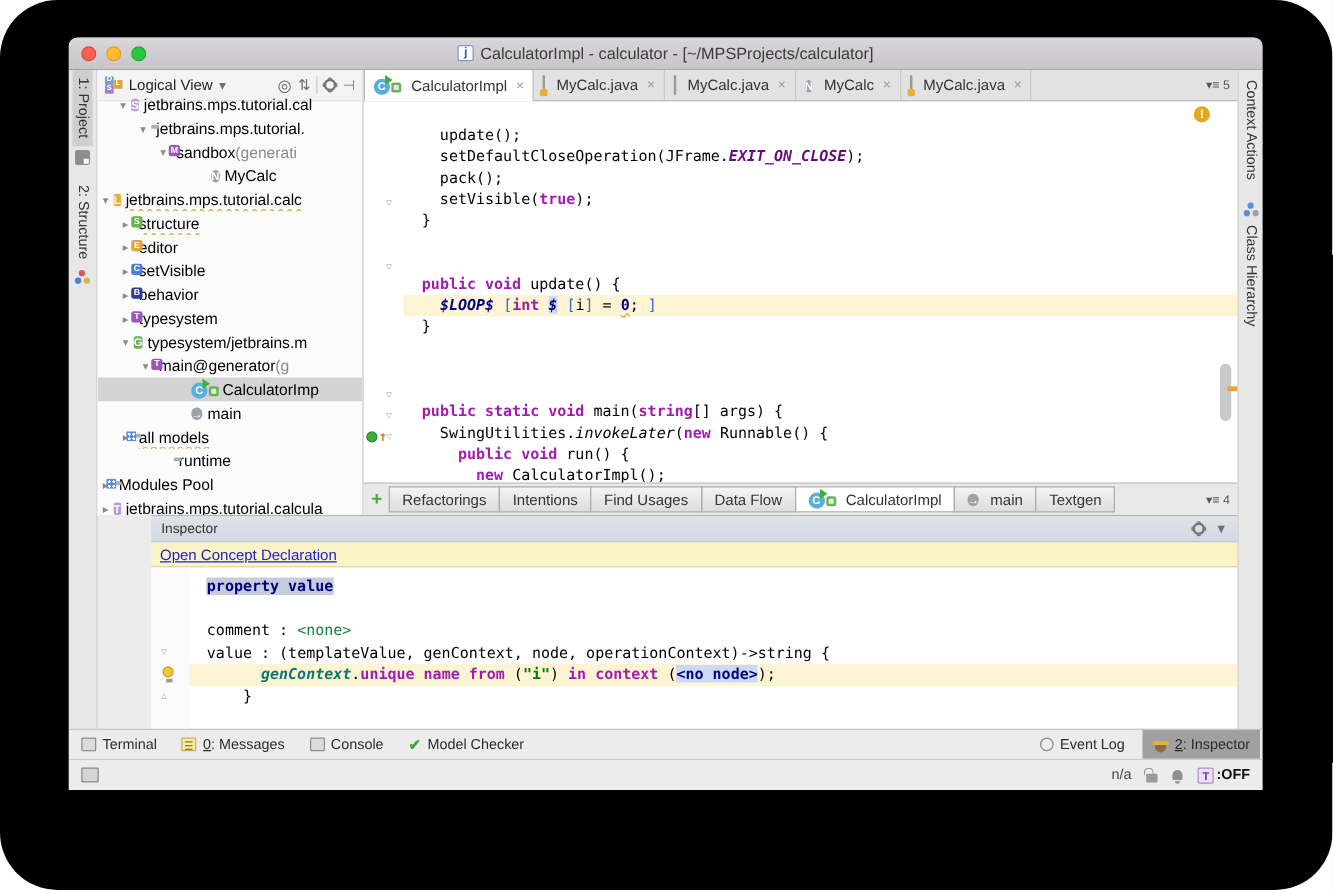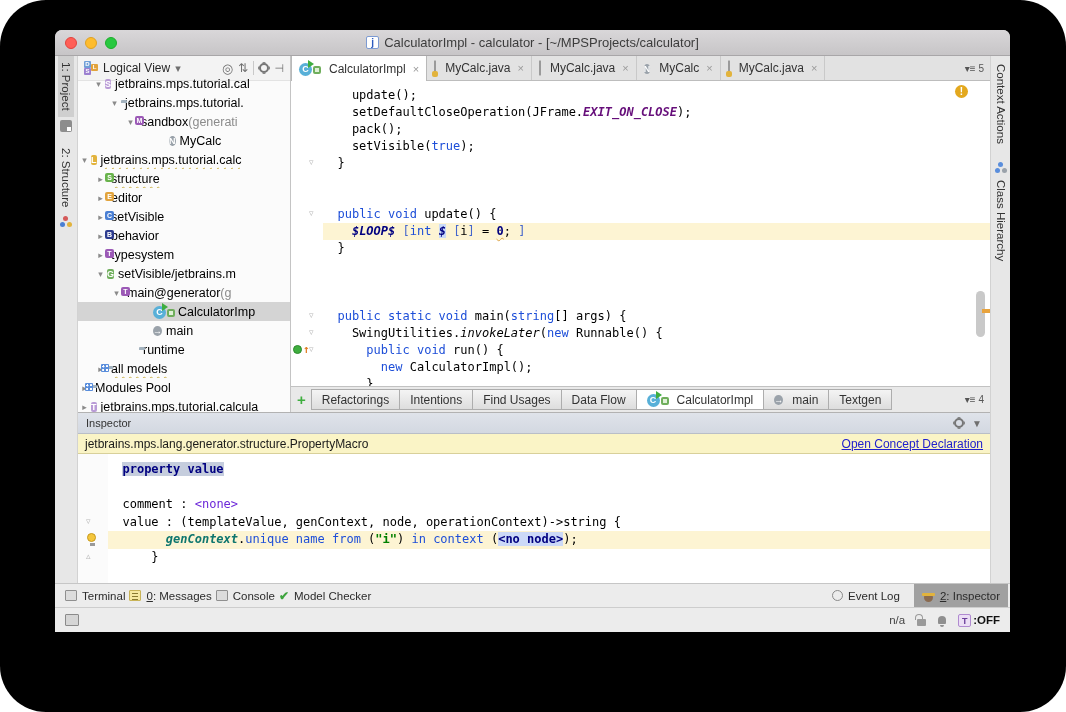--- a/index.html
+++ b/index.html
@@ -69,60 +69,60 @@
   .tabbar { height:25px; flex:none; background:#e2e2e2; border-bottom:1px solid #bdbdbd; display:flex; align-items:stretch; font-size:12px; color:#333; }
   .etab { display:flex; align-items:center; gap:5px; padding:0 7px; border-right:1px solid #c9c9c9; }
   .etab.active { background:#fff; margin-bottom:-1px; border-right:1px solid #b9b9b9; border-left:1px solid #b9b9b9; }
   .etab .x { color:#9a9a9a; font-size:11px; margin-left:2px; }
   .tab-overflow { margin-left:auto; align-self:center; padding-right:6px; color:#555; font-size:10px; white-space:nowrap; }
   .code-area { flex:1; min-height:0; position:relative; display:flex; overflow:hidden; }
   .gutter { width:32px; flex:none; position:relative; }
   .gmark { position:absolute; left:18px; color:#b9b9b9; font-size:9px; line-height:9px; }
   .override { position:absolute; left:2px; width:9px; height:9px; border-radius:50%; background:#3fae3f; border:1px solid #2c8a2c;}
   .override::after { content:"\2191"; position:absolute; left:9px; top:-3px; color:#e07a1f; font:bold 11px "DejaVu Sans Mono",monospace; }
-  .code { flex:1; padding-top:6px; font:12px/17px "DejaVu Sans Mono",monospace; white-space:pre; position:relative; }
+  .code { flex:1; padding-top:19px; font:12px/17px "DejaVu Sans Mono",monospace; white-space:pre; position:relative; }
   .cline { height:17px; }
   .cline.hl { background:#fdf4d3; }
-  .t-p{color:#000}.t-k{color:#1d4ed8;font-weight:normal}
+  .t-p{color:#000}.t-k{color:#a21caf;font-weight:bold}
   .t-m{color:#000080;font-weight:bold;font-style:italic}
   .t-msel{color:#000080;font-weight:bold;font-style:italic;background:#c9daf8}
   .t-sf{color:#660e7a;font-weight:bold;font-style:italic}
   .t-it{font-style:italic}
   .t-gi{color:#0f766e;font-weight:bold;font-style:italic}
   .t-b{font-weight:normal}
-  .t-gray{color:#6d28d9}
+  .t-gray{color:#15803d}
   .t-str{color:#008000;font-weight:bold}
   .t-num{color:#000080;font-weight:bold;text-decoration:underline wavy #dca448;text-underline-offset:2px;text-decoration-thickness:1px}
   .t-br{color:#4466cc}
   .t-nodesel{background:#ccd9f7;color:#000080;font-weight:bold}
   .t-propsel{background:#c5cddd;color:#000080;font-weight:bold}
   .warn-badge { position:absolute; top:4px; right:22px; width:13px; height:13px; border-radius:50%; background:#e3a81e; color:#fff; font:bold 10px/13px "Liberation Sans"; text-align:center; }
   .vscroll { position:absolute; right:5px; top:210px; width:9px; height:46px; background:#c9c9c9; border-radius:5px; }
   .stripe-mark { position:absolute; right:0; top:228px; width:8px; height:4px; background:#e8a33d; }
   
   .btabbar { height:26px; flex:none; background:#e9e9e9; border-top:1px solid #c2c2c2; display:flex; align-items:center; padding:0 4px; font-size:12px; color:#333; }
   .plus { color:#3fae3f; font-weight:bold; font-size:15px; margin:0 6px 0 2px; }
   .btab { display:flex; align-items:center; gap:5px; height:21px; padding:0 10px; border:1px solid #adadad; margin-left:-1px; background:linear-gradient(#f4f4f4,#dddddd); }
   .btab.active { background:#fff; }
   .btab-overflow { margin-left:auto; color:#555; font-size:10px; padding-right:2px; white-space:nowrap; }
   
-  .inspector { flex:1; min-height:0; display:flex; flex-direction:column; border-top:1px solid #b2b2b2; }
+  .inspector { flex:1; min-height:0; display:flex; flex-direction:column; border-top:1px solid #b2b2b2;margin-left:43px; }
   .insp-header { height:21px; flex:none; background:linear-gradient(#dfe3ea,#d3d8e1); border-bottom:1px solid #b9bec7; display:flex; align-items:center; padding:0 8px; font-size:11px; color:#333; }
   .insp-hicons { margin-left:auto; display:flex; align-items:center; gap:8px; color:#6f6f6f; font-size:10px; }
   .banner { height:20px; flex:none; background:#faf4c6; border-bottom:1px solid #d8d09a; display:flex; align-items:center; justify-content:space-between; padding:0 7px; font-size:12px; color:#1a1a1a; }
   .banner a { color:#2121cc; text-decoration:underline; font-size:12px; }
   .insp-body { flex:1; min-height:0; background:#fff; display:flex; overflow:hidden; }
   .insp-gutter { width:30px; flex:none; position:relative; background:#fbfbfb; }
   .bulb { position:absolute; left:9px; width:9px; height:9px; border-radius:50%; background:#f4c63c; border:1px solid #c79a1e; }
   .bulb::after { content:""; position:absolute; left:2px; top:9px; width:5px; height:3px; background:#9a9a9a; }
   .insp-code { flex:1; padding-top:7px; font:12px/17.5px "DejaVu Sans Mono",monospace; white-space:pre; }
   .iline { height:17.5px; }
   .iline.hl { background:#fdf4d3; }
   
-  .toolbar { height:24px; flex:none; background:#ececec; border-top:1px solid #c6c6c6; display:flex; align-items:center; gap:4px; padding:0 10px; font-size:11.5px; color:#2b2b2b; }
+  .toolbar { height:24px; flex:none; background:#ececec; border-top:1px solid #c6c6c6; display:flex; align-items:center; gap:20px; padding:0 10px; font-size:11.5px; color:#2b2b2b; }
   .tb-item { display:flex; align-items:center; gap:5px; white-space:nowrap; }
   .tb-item.sel { background:#a0a0a0; height:24px; padding:0 8px; margin:0 -8px 0 0; }
   .tb-right { margin-left:auto; display:flex; gap:14px; align-items:center; }
   .sqic { width:12px; height:11px; background:#dcdcdc; border:1px solid #8f8f8f; border-radius:1px; position:relative;}
   .sqic.msg { background:#f7e9a0; border-color:#c9b458; }
   .sqic.msg::after{ content:""; position:absolute; left:2px; right:2px; top:2px; height:1px; background:#8a7a30; box-shadow:0 3px 0 #8a7a30, 0 6px 0 #8a7a30; }
   .check { color:#3da33d; font-weight:bold; font-size:12px; }
   .balloon { width:11px; height:11px; border:1.5px solid #8a8a8a; border-radius:50%; }
   .detective { width:13px; height:12px; position:relative; }
   .detective::before { content:""; position:absolute; left:2px; top:3px; width:9px; height:9px; background:#8a6a4f; border-radius:50%; }
@@ -235,21 +235,21 @@
                   <span class="tlab">behavior</span>
                 </div>
                 <div class="trow" style="padding-left: 16px;">
                   <span class="texp">▸</span>
                   <span class="ic"><span class="folder"><span class="badge" style="background: rgb(155, 89, 182);">T</span></span></span>
                   <span class="tlab">typesystem</span>
                 </div>
                 <div class="trow" style="padding-left: 16px;">
                   <span class="texp">▾</span>
                   <span class="ic"><span class="sq" style="background: rgb(111, 174, 92);">G</span></span>
-                  <span class="tlab">setVisible/jetbrains.m</span>
+                  <span class="tlab">typesystem/jetbrains.m</span>
                 </div>
                 <div class="trow" style="padding-left: 32px;">
                   <span class="texp">▾</span>
                   <span class="ic"><span class="folder"><span class="badge" style="background: rgb(155, 89, 182);">T</span></span></span>
                   <span class="tlab">main@generator</span>
                   <span class="tsuf"> (g</span>
                 </div>
                 <div class="trow sel" style="padding-left: 62px;">
                   <span class="texp"></span>
                   <span class="ic classrun">
@@ -257,29 +257,29 @@
                     <span class="play"></span>
                     <span class="b"></span>
                   </span>
                   <span class="tlab">CalculatorImp</span>
                 </div>
                 <div class="trow" style="padding-left: 62px;">
                   <span class="texp"></span>
                   <span class="ic"><span class="circ">→</span></span>
                   <span class="tlab">main</span>
                 </div>
+                <div class="trow" style="padding-left: 16px;">
+                  <span class="texp">▸</span>
+                  <span class="ic"><span class="folder"><span class="gridbadge"></span></span></span>
+                  <span class="tlab wavy">all models</span>
+                </div>
                 <div class="trow" style="padding-left: 48px;">
                   <span class="texp"></span>
                   <span class="ic"><span class="folder"></span></span>
                   <span class="tlab">runtime</span>
-                </div>
-                <div class="trow" style="padding-left: 16px;">
-                  <span class="texp">▸</span>
-                  <span class="ic"><span class="folder"><span class="gridbadge"></span></span></span>
-                  <span class="tlab wavy">all models</span>
                 </div>
                 <div class="trow" style="padding-left: 0px;">
                   <span class="texp">▸</span>
                   <span class="ic"><span class="folder"><span class="gridbadge"></span></span></span>
                   <span class="tlab">Modules Pool</span>
                 </div>
                 <div class="trow" style="padding-left: 0px;">
                   <span class="texp">▸</span>
                   <span class="ic"><span class="sq" style="background: rgb(185, 155, 214);">T</span></span>
                   <span class="tlab">jetbrains.mps.tutorial.calcula</span>
@@ -370,21 +370,20 @@
 
         <div class="inspector">
           <div class="insp-header">
             <span>Inspector</span>
             <span class="insp-hicons">
               <span class="gear"></span>
               <span>▼</span>
             </span>
           </div>
           <div class="banner">
-            <span>jetbrains.mps.lang.generator.structure.PropertyMacro</span>
             <a href="#">Open Concept Declaration</a>
           </div>
           <div class="insp-body">
             <div class="insp-gutter" id="igutter">
                 <span class="gmark" style="left: 8px; top: 62.5px;">▿</span>
                 <span class="gmark" style="left: 8px; top: 97.5px;">▵</span>
                 <span class="bulb" style="top: 79px;"></span>
               </div>
             <div class="insp-code" id="icode"><div class="iline"><span class="t-p">  </span><span class="t-propsel">property value</span></div><div class="iline">&nbsp;</div><div class="iline"><span class="t-p">  </span><span class="t-b">comment</span><span class="t-p"> : </span><span class="t-gray">&lt;none&gt;</span></div><div class="iline"><span class="t-p">  </span><span class="t-b">value</span><span class="t-p"> : (templateValue, genContext, node, operationContext)-&gt;string {</span></div><div class="iline hl"><span class="t-p">        </span><span class="t-gi">genContext</span><span class="t-p">.</span><span class="t-k">unique name from</span><span class="t-p"> (</span><span class="t-str">"i"</span><span class="t-p">) </span><span class="t-k">in context</span><span class="t-p"> (</span><span class="t-nodesel">&lt;no node&gt;</span><span class="t-p">);</span></div><div class="iline"><span class="t-p">      }</span></div></div>
           </div>

